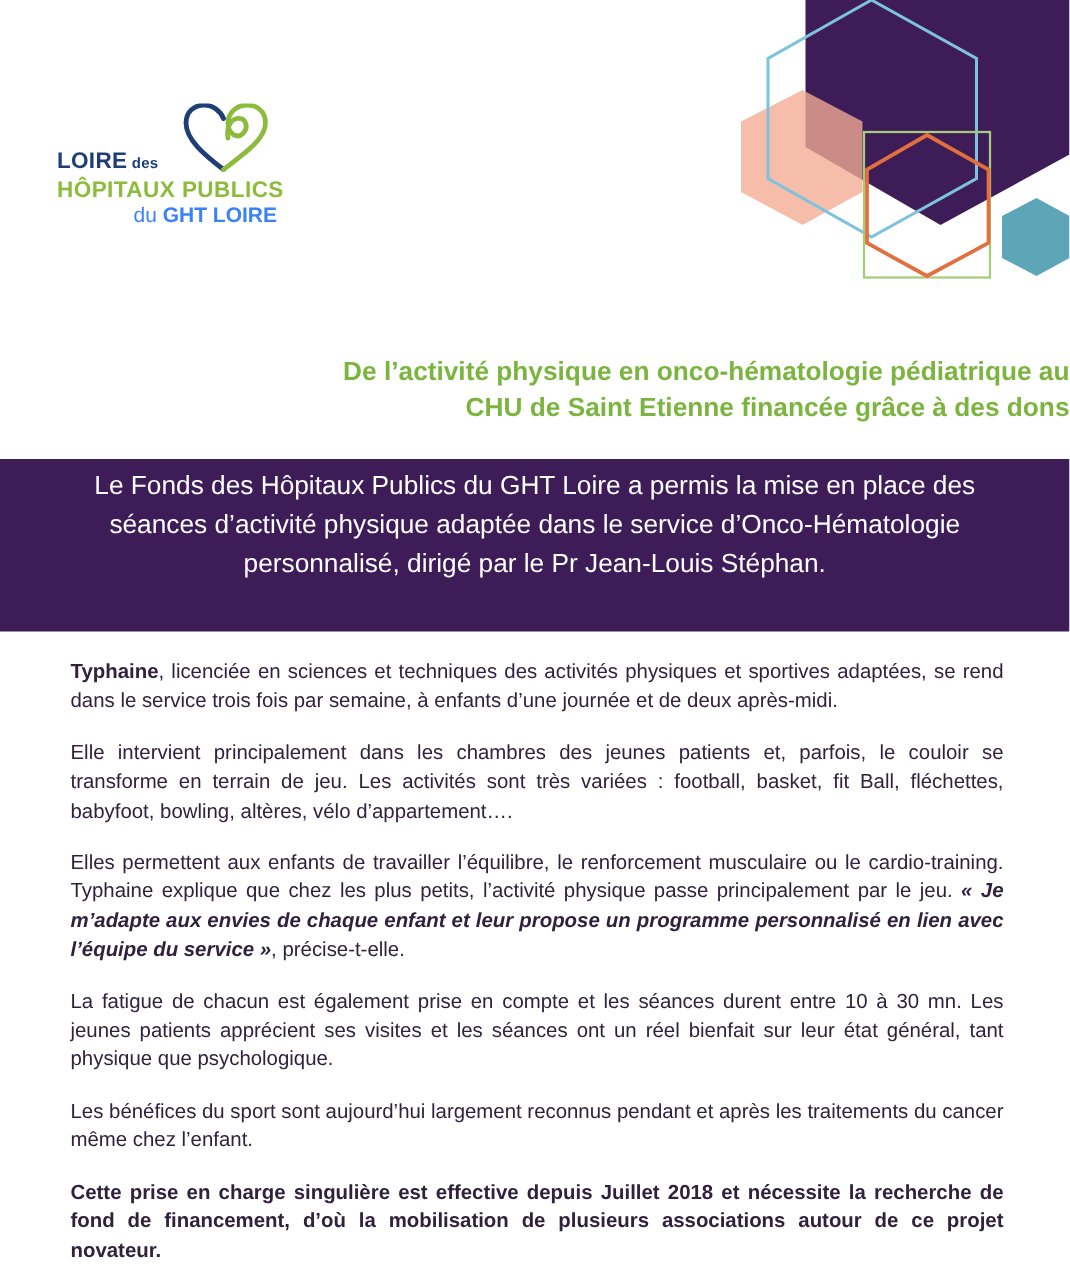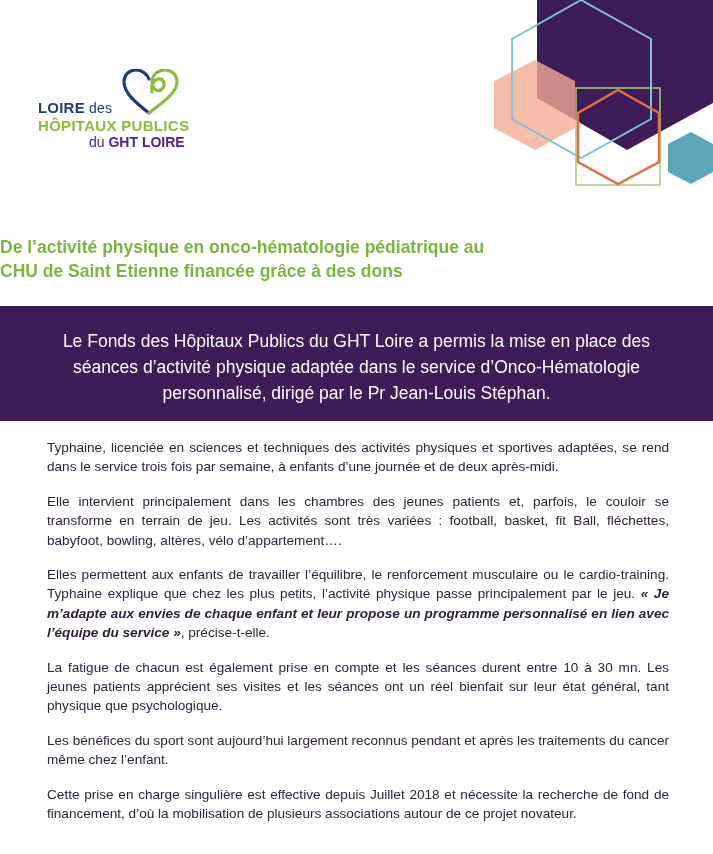--- a/index.html
+++ b/index.html
@@ -1,35 +1,35 @@
 <!DOCTYPE html>
 <html><head>
 <meta charset="utf-8">
 <style>
   html, body { margin: 0; padding: 0; background: #ffffff; }
   body { width: 713px; height: 854px; position: relative; overflow: hidden; font-family: "Liberation Sans", "DejaVu Sans", sans-serif; }
   .deco { position: absolute; left: 0; top: 0; width: 713px; height: 200px; }
   .logo { position: absolute; left: 30px; top: 65px; width: 170px; height: 90px; }
   .logo-text { position: absolute; left: 8px; top: 34px; font-weight: bold; line-height: 17px; }
   .logo-l1 { font-size: 15px; color: #1f3e78; letter-spacing: 0.2px; }
-  .logo-l1 .thin { font-weight: normal; font-size: 14px; }
+  .logo-l1 .thin { font-weight: bold; font-size: 10px; }
   .logo-l2 { font-size: 15px; color: #8dbb3c; letter-spacing: 0.3px; }
-  .logo-l3 { font-size: 14px; color: #4c1d95; padding-left: 51px; }
+  .logo-l3 { font-size: 14px; color: #3b82f6; padding-left: 51px; }
   .logo-l3 .thin { font-weight: normal; }
   .heart { position: absolute; left: 92px; top: 4px; }
 
-  .title { position: absolute; left: 0; top: 235px; width: 713px; text-align: left; color: #7bb43e; font-weight: bold; font-size: 17.5px; line-height: 24px; }
+  .title { position: absolute; left: 0; top: 235px; width: 713px; text-align: right; color: #7bb43e; font-weight: bold; font-size: 17.5px; line-height: 24px; }
 
-  .banner { position: absolute; left: 0; top: 306px; width: 713px; height: 115px; background: #3d1c58; color: #ffffff; text-align: center; font-size: 17.5px; line-height: 26px; box-sizing: border-box; padding-top: 22px; }
+  .banner { position: absolute; left: 0; top: 306px; width: 713px; height: 115px; background: #3d1c58; color: #ffffff; text-align: center; font-size: 17.5px; line-height: 26px; box-sizing: border-box; padding-top: 4px; }
   .banner b { font-weight: normal; }
 
   .body { position: absolute; left: 47px; top: 438px; width: 622px; color: #30213d; font-size: 13.6px; line-height: 19.4px; text-align: justify; }
   .body p { margin: 0 0 15px 0; }
   .body .quote { font-weight: bold; font-style: italic; }
-  .body .bold { font-weight: normal; }
+  .body .bold { font-weight: bold; }
 </style>
 </head>
 <body>
 
 <svg class="deco" viewBox="0 0 713 200" xmlns="http://www.w3.org/2000/svg">
 
   <polygon points="537,0 713,0 713,103 627,150 537,98" fill="#3d1c58"></polygon>
 
   <polygon points="535,60 575,81 575,128 535,150 494,128 494,81" fill="#f3ab93" fill-opacity="0.78"></polygon>
 

